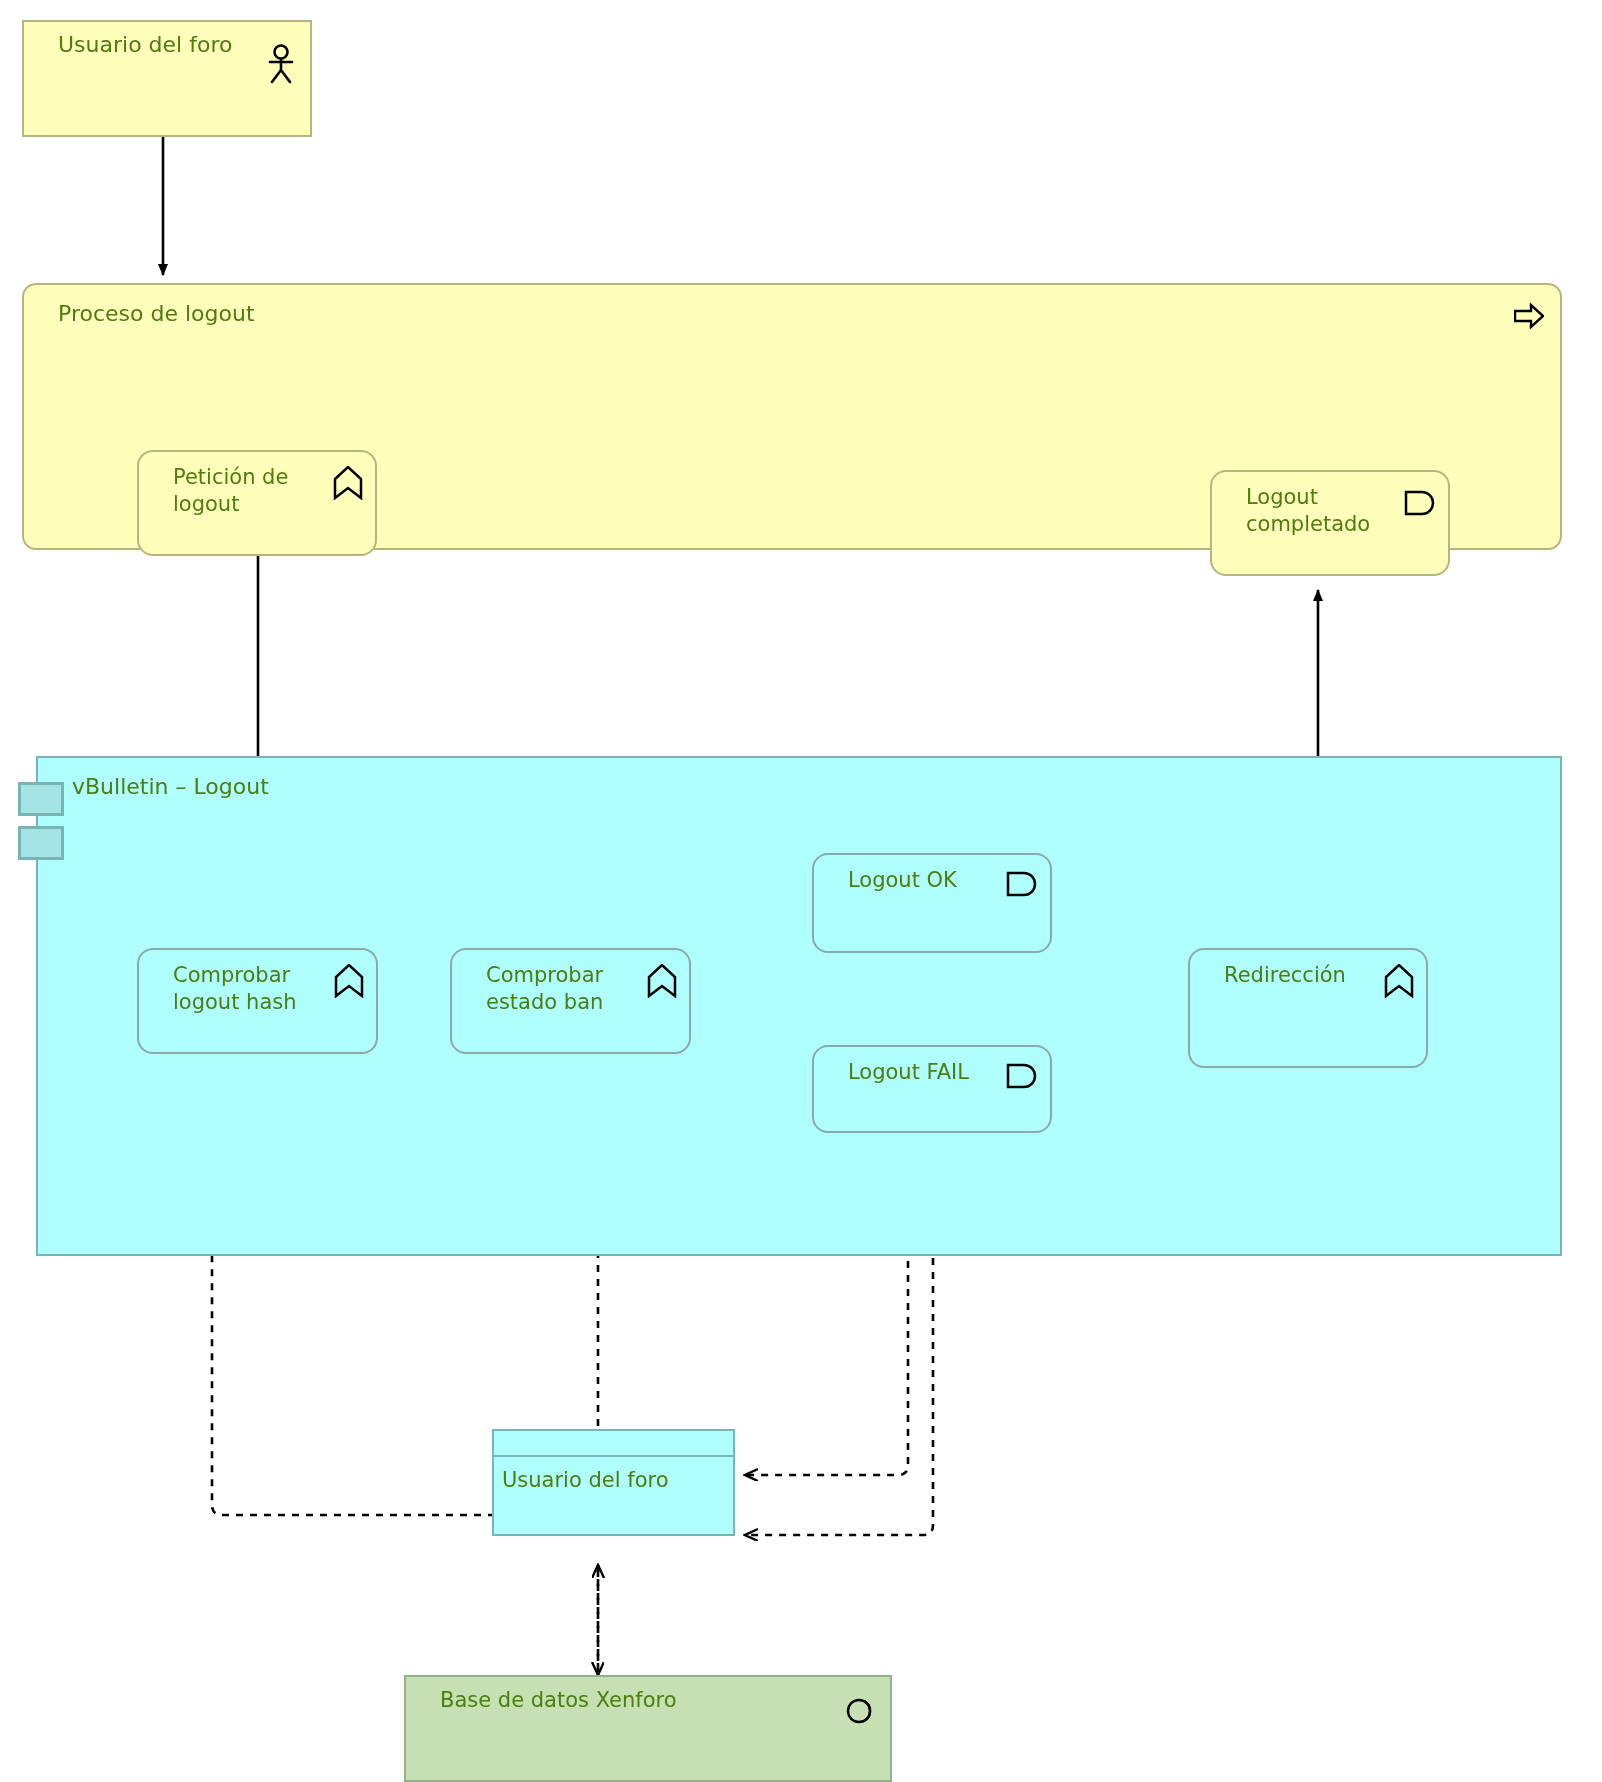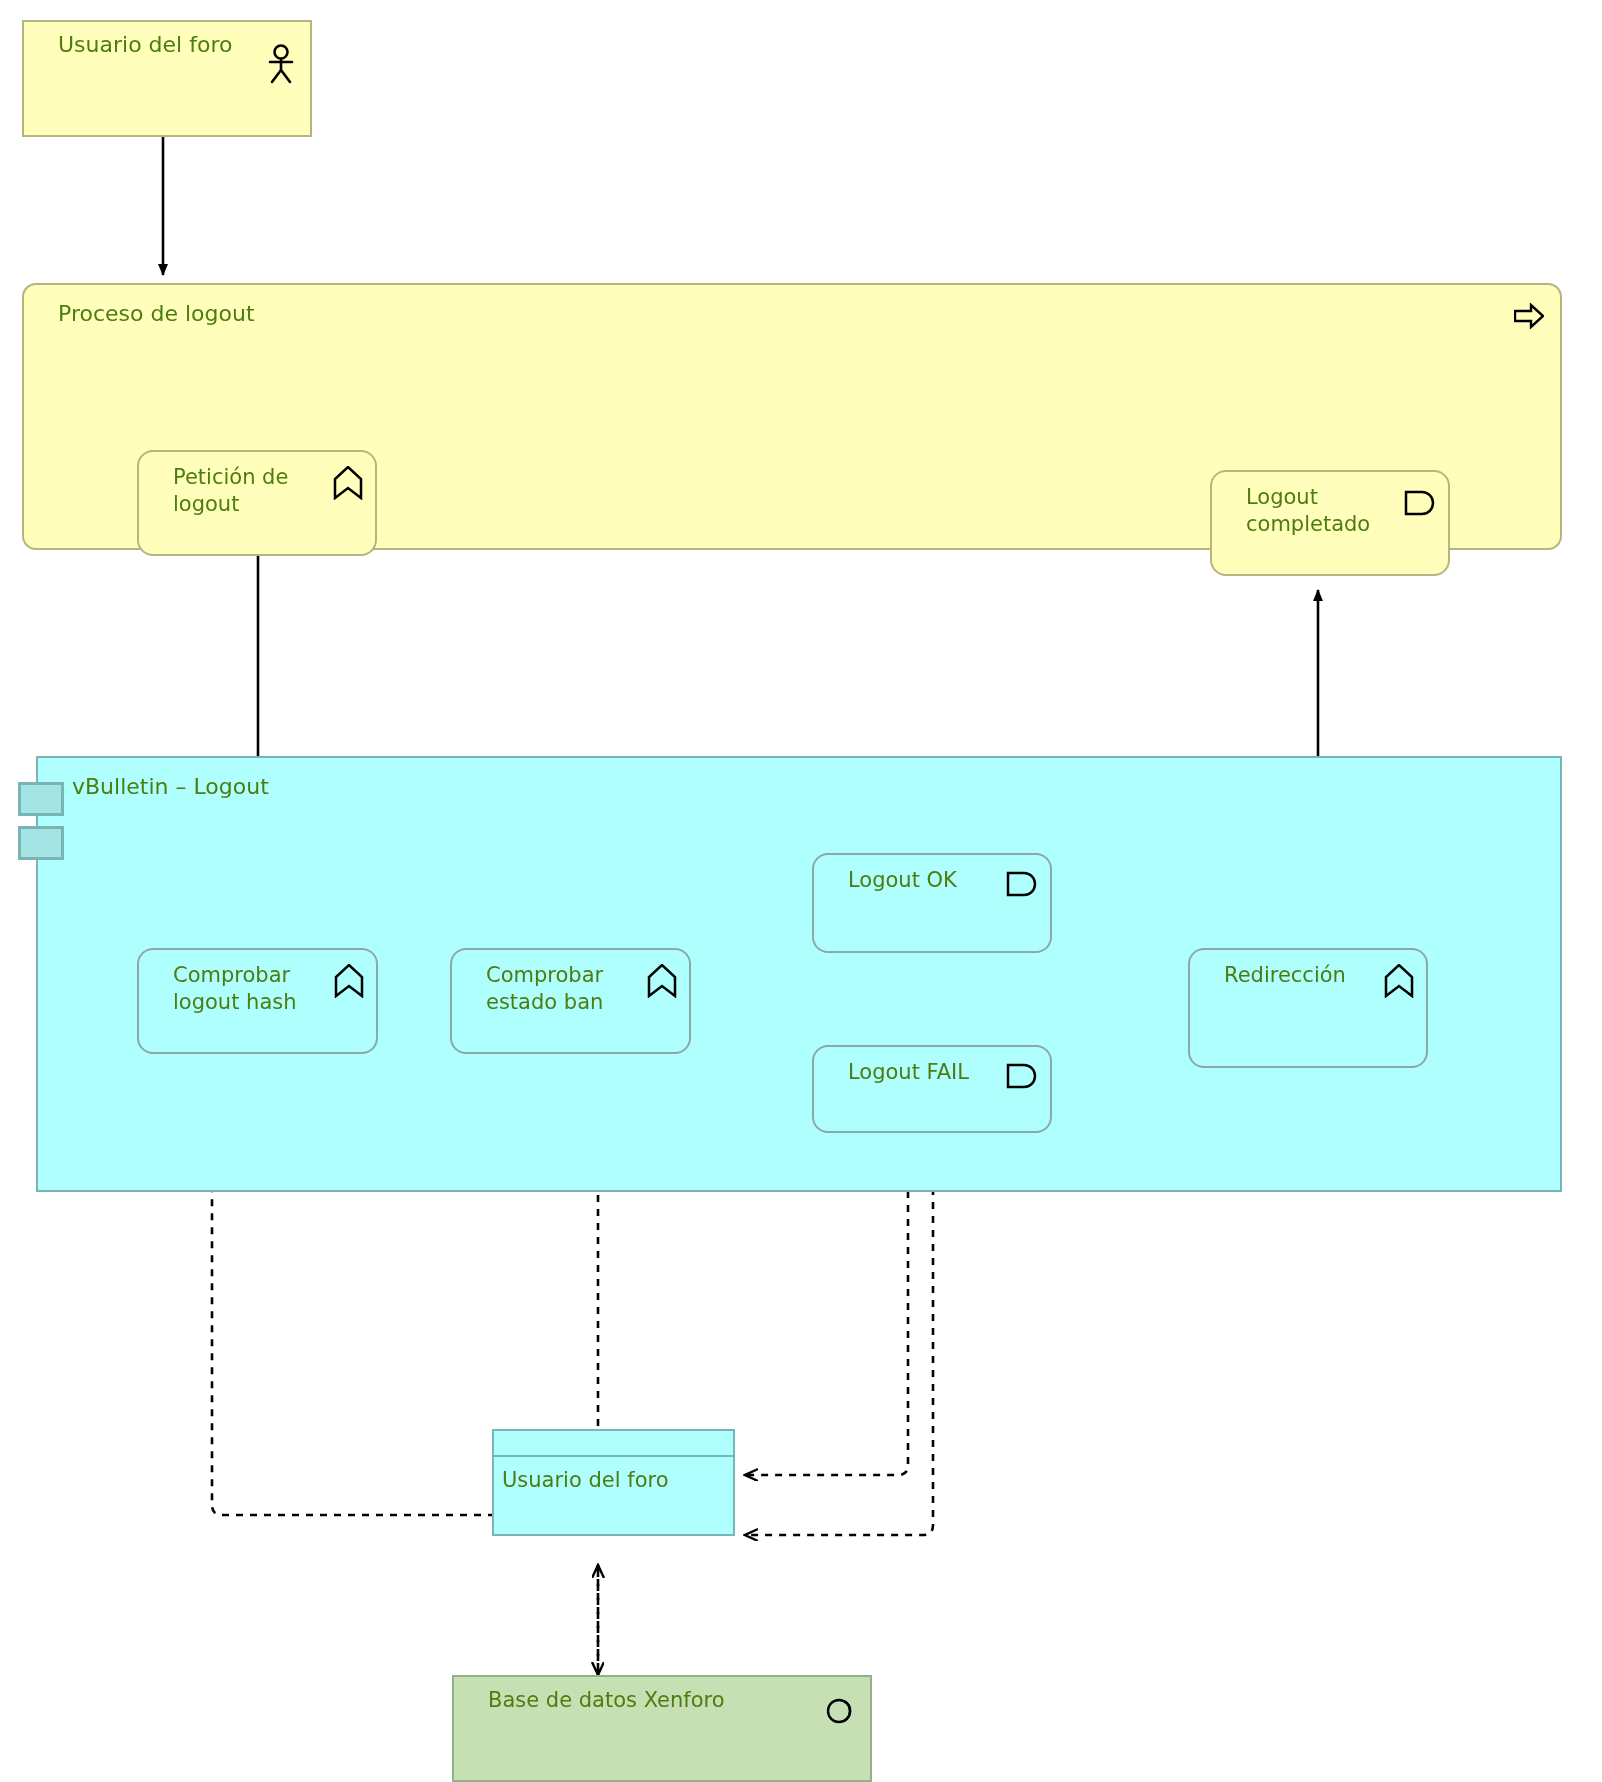--- a/index.html
+++ b/index.html
@@ -195,21 +195,21 @@
 </div>
 
 <div class="node rounded-el on-yellow" style="left:1210px; top:470px; width:240px; height:106px;">
   <div class="node-label">Logout
 completado</div>
   <svg class="node-icon" style="right:12px; top:18px;" width="34" height="26" viewBox="0 0 34 26">
     <path d="M20,2 L4,2 L4,24 L20,24 A11,11 0 0 0 20,2 z" fill="none" stroke="#000" stroke-width="2.5" stroke-linejoin="miter"></path>
   </svg>
 </div>
 
-<div class="node group-cyan" style="left:36px; top:756px; width:1526px; height:436px;">
+<div class="node group-cyan" style="left:36px; top:756px; width:1526px; height:500px;">
   <div class="node-label">vBulletin – Logout</div>
 </div>
 <div class="comp-tab" style="left:18px; top:782px;"></div>
 <div class="comp-tab" style="left:18px; top:826px;"></div>
 
 <div class="node rounded-el on-cyan" style="left:137px; top:948px; width:241px; height:106px;">
   <div class="node-label">Comprobar
 logout hash</div>
   <svg class="node-icon" style="right:12px; top:14px;" width="30" height="34" viewBox="0 0 30 34">
     <path d="M2,32 L2,13 L15,1 L28,13 L28,32 L15,22 z" fill="none" stroke="#000" stroke-width="2.5" stroke-linejoin="miter"></path>
@@ -243,19 +243,19 @@
   <svg class="node-icon" style="right:12px; top:14px;" width="30" height="34" viewBox="0 0 30 34">
     <path d="M2,32 L2,13 L15,1 L28,13 L28,32 L15,22 z" fill="none" stroke="#000" stroke-width="2.5" stroke-linejoin="miter"></path>
   </svg>
 </div>
 
 <div class="node data-object" style="left:492px; top:1429px; width:243px; height:107px;">
   <div class="do-bar"></div>
   <div class="node-label">Usuario del foro</div>
 </div>
 
-<div class="node tech-node" style="left:404px; top:1675px; width:420px; height:107px;margin-left:48px;">
+<div class="node tech-node" style="left:404px; top:1675px; width:488px; height:107px;">
   <div class="node-label">Base de datos Xenforo</div>
   <svg class="node-icon" style="right:14px; top:18px;" width="30" height="30" viewBox="0 0 30 30">
     <circle cx="13" cy="16" r="11" fill="none" stroke="#000" stroke-width="2.4"></circle>
     <path d="M18.5,6.4 A11,11 0 0 1 18.5,25.6 A11,11 0 0 0 18.5,6.4 z" fill="none" stroke="#000" stroke-width="2.4"></path>
   </svg>
 </div>
 
 </body></html>

